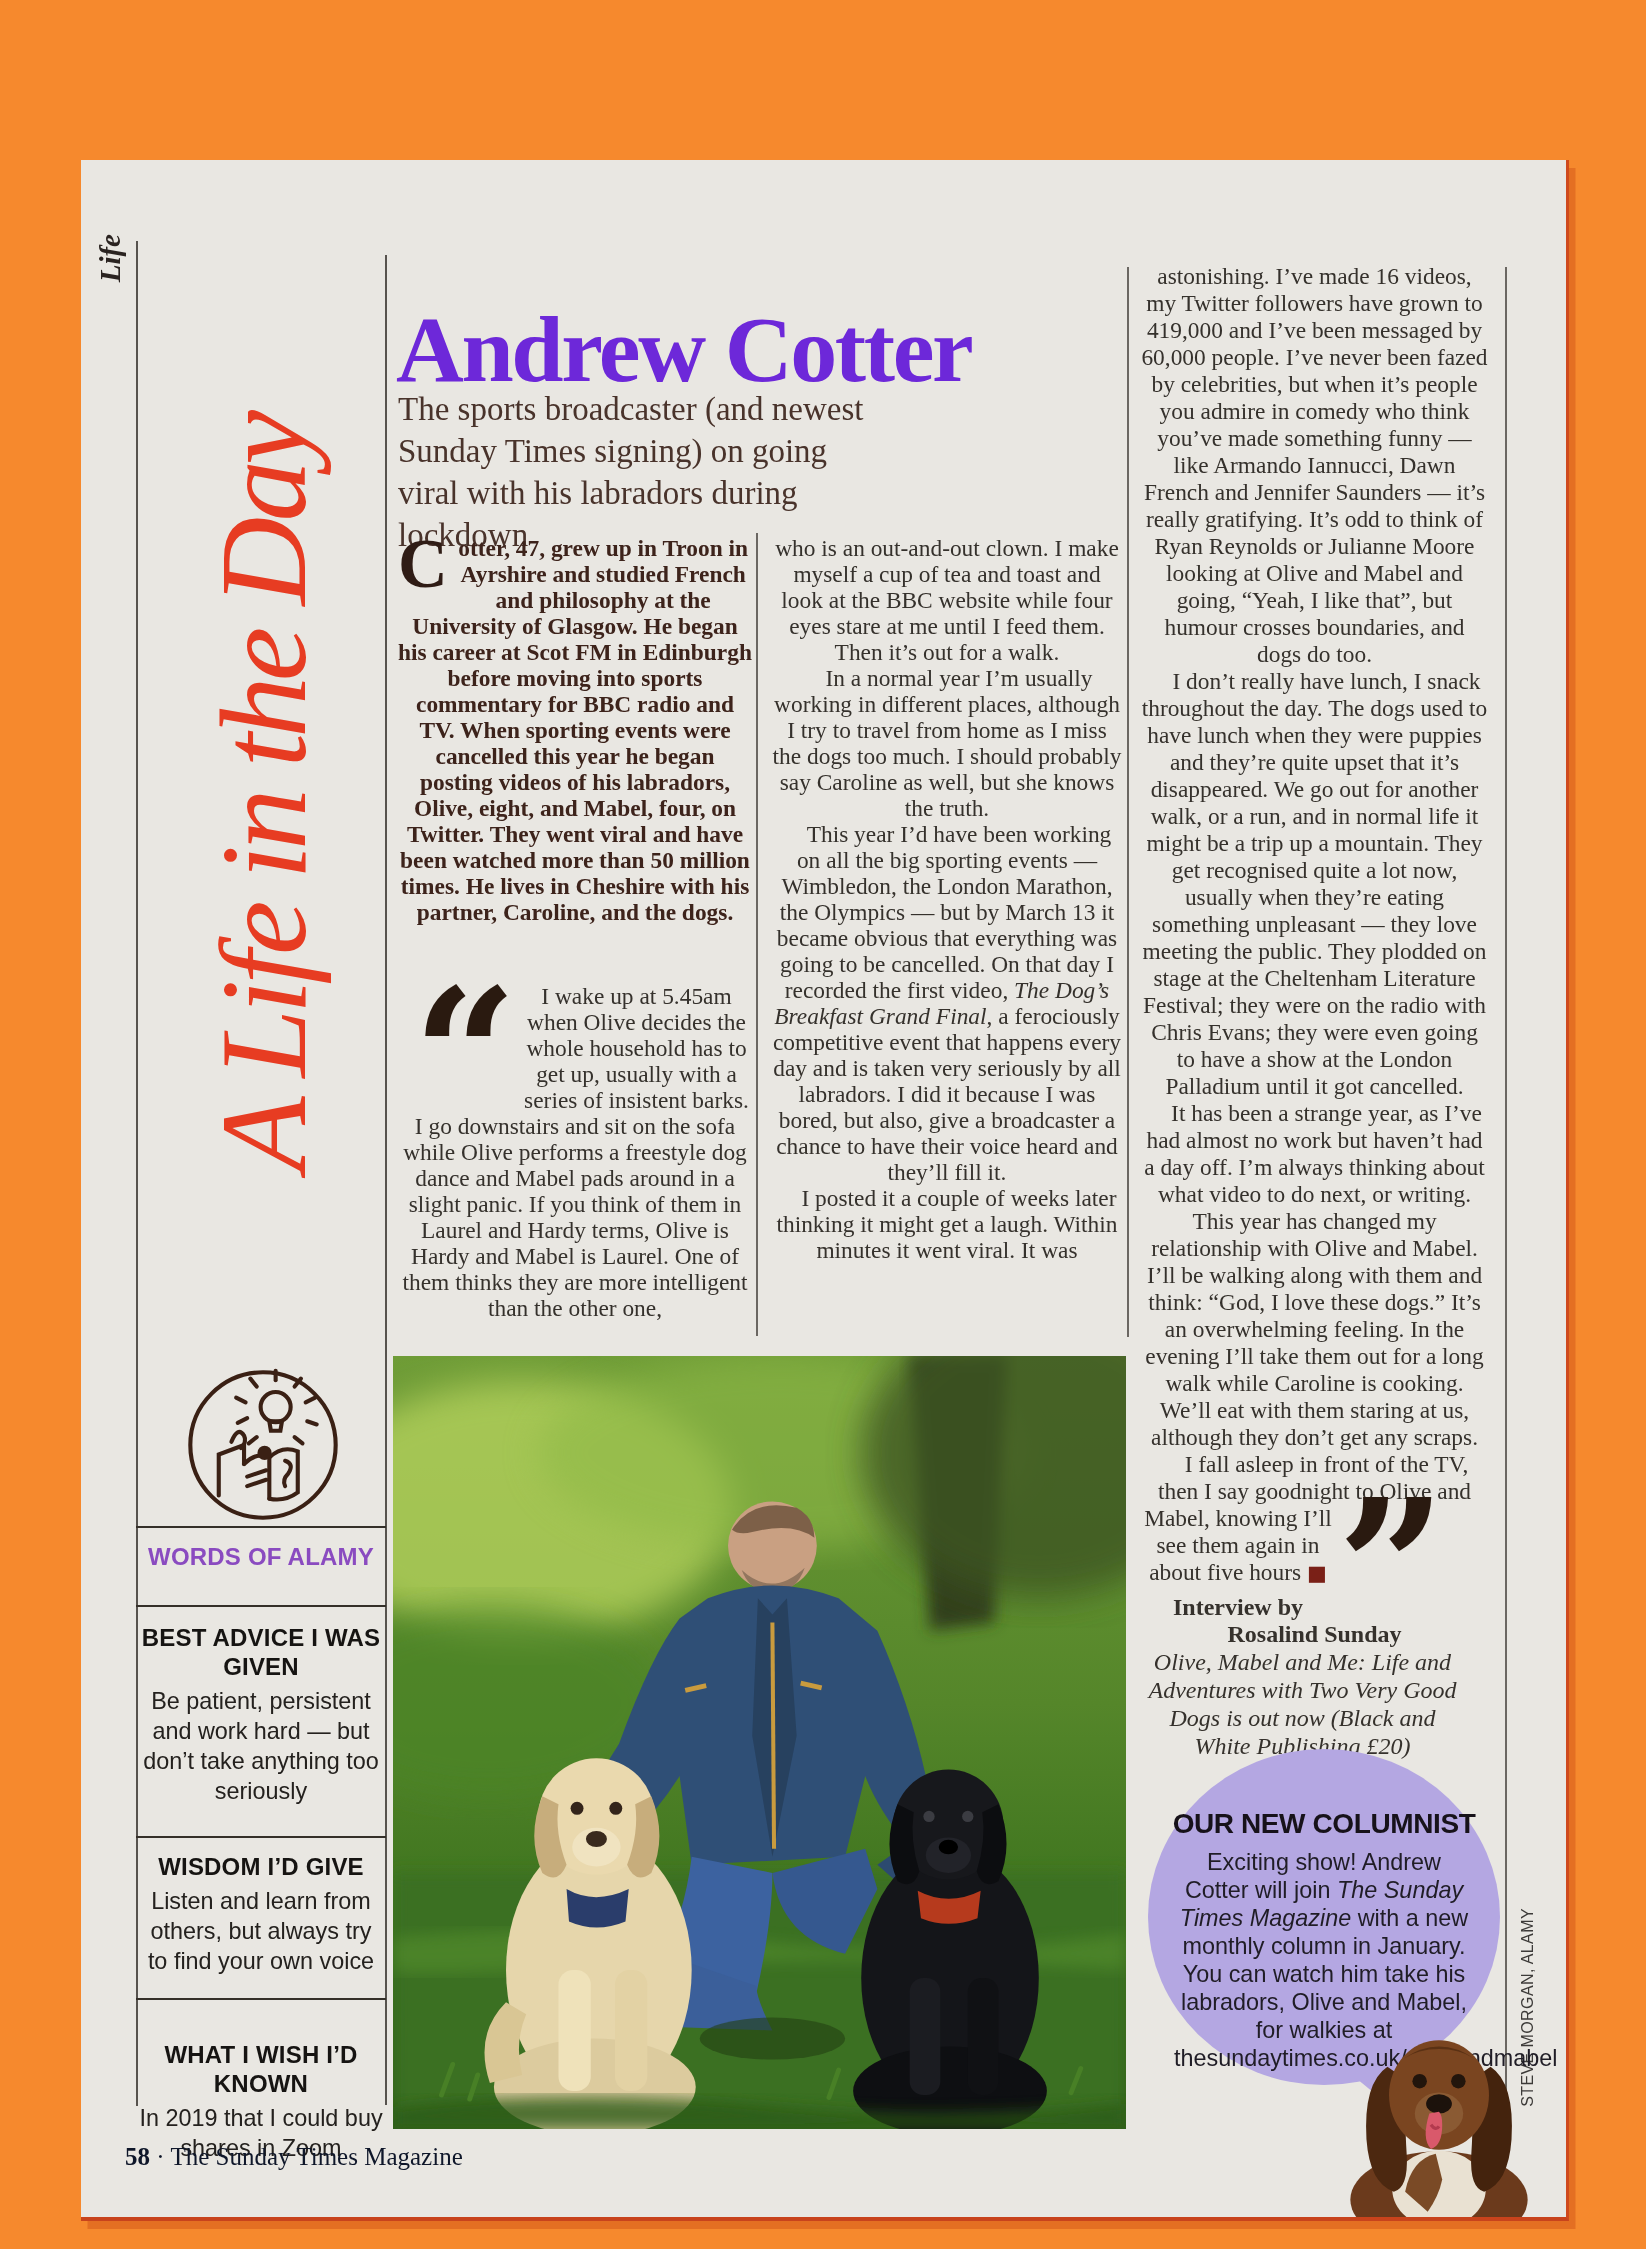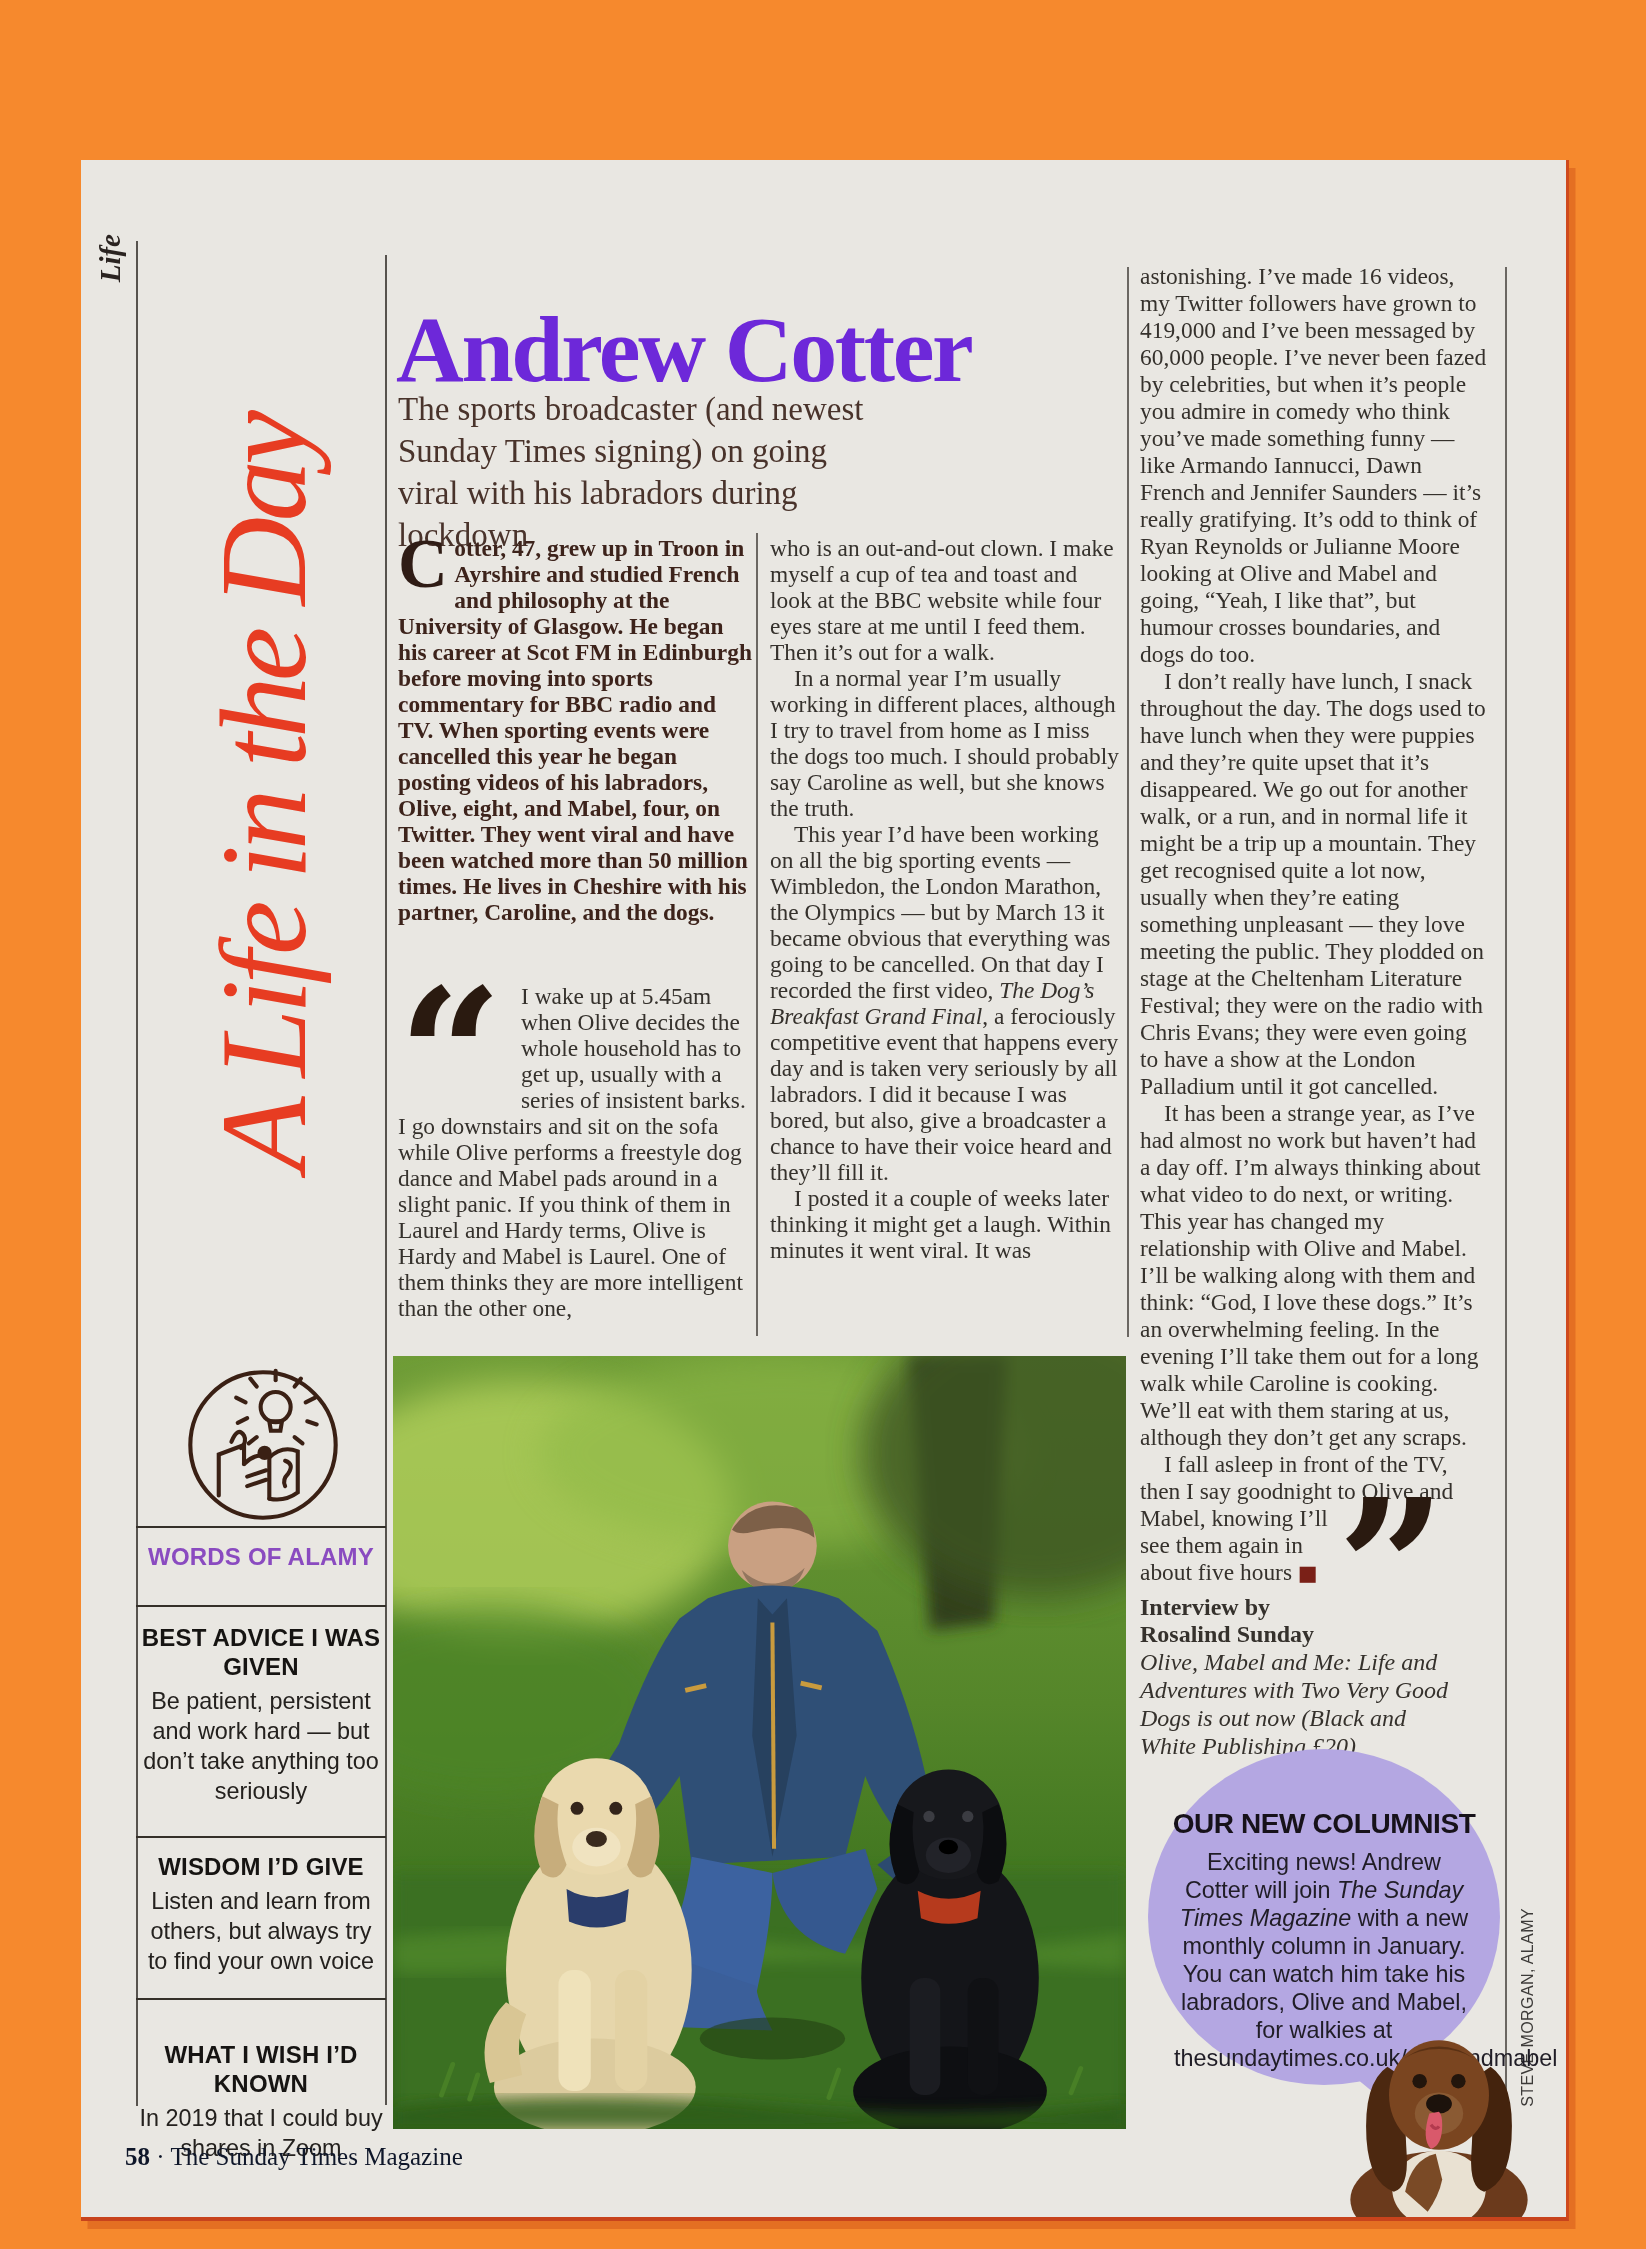--- a/index.html
+++ b/index.html
@@ -21,21 +21,21 @@
        font:italic 700 29px/1 "Liberation Serif",serif;color:#2a2320;}
   .vtitle{position:absolute;left:61px;top:90px;width:244px;height:1087px;display:flex;align-items:center;justify-content:center;overflow:hidden;}
   .vtitle span{writing-mode:vertical-rl;transform:rotate(180deg);white-space:nowrap;
        font:italic 400 123px/0.95 "Liberation Serif",serif;color:var(--red);letter-spacing:-4.8px;}
   
   .headline{position:absolute;left:315px;top:79px;font:700 94px/1 "Liberation Serif",serif;
        color:#6d28d9;letter-spacing:-2.4px;white-space:nowrap;}
   .standfirst{position:absolute;left:317px;top:228px;width:484px;
        font:400 33px/42px "Liberation Serif",serif;color:#49332b;}
   
-  .col{position:absolute;font:400 23.4px/26px "Liberation Serif",serif;color:var(--ink);}
+  .col{position:absolute;font:400 23.4px/26px "Liberation Serif",serif;color:var(--ink);text-align:center;}
   .col1{left:317px;top:375px;width:354px;}
   .col2{left:689px;top:375px;width:354px;}
   .col3{left:1059px;top:103px;width:349px;font-size:23.4px;line-height:27px;}
   .bp{margin:0;}
   .indent{text-indent:24px;}
   .intro{font-weight:700;color:#3d231b;}
   .dropcap{float:left;font-size:69px;line-height:52px;padding:3.2px 6.5px 0 0;font-weight:700;color:#2f1c15;}
   .quote-block{margin-top:58px;}
   .openquote{float:left;width:123px;height:110px;font:700 182px/145px "DejaVu Serif",serif;
        color:#2a1a10;letter-spacing:-11.3px;}
@@ -235,21 +235,21 @@
       </g>
       <g opacity=".8">
         <path d="M0 930 Q230 905 460 928 T908 925 L908 957 L0 957 Z" fill="#2c5a14" filter="url(#blur10)"></path>
         <path d="M60 915 l14 -38 M95 920 l10 -30 M540 918 l12 -34 M840 912 l12 -30" stroke="#4c8427" stroke-width="6" stroke-linecap="round"></path>
       </g>
     </svg>
   </div>
 
   <div class="bubble">
     <div class="bubble-title">OUR NEW COLUMNIST</div>
-    <div class="bubble-text"><span>Exciting news! Andrew Cotter will join </span><span class="it">The Sunday Times Magazine</span><span> with a new monthly column in January. You can watch him take his labradors, Olive and Mabel, for walkies at thesundaytimes.co.uk/oliveandmabel</span></div>
+    <div class="bubble-text"><span>Exciting show! Andrew Cotter will join </span><span class="it">The Sunday Times Magazine</span><span> with a new monthly column in January. You can watch him take his labradors, Olive and Mabel, for walkies at thesundaytimes.co.uk/oliveandmabel</span></div>
   </div>
   <svg class="tail" width="121" height="81" viewBox="0 0 150 100">
     <polygon points="18,2 108,10 132,96" fill="#b4a7e2"></polygon>
   </svg>
 
   <svg class="dogpic" width="216" height="199" viewBox="0 0 268 246">
     <ellipse cx="134" cy="225" rx="110" ry="60" fill="#6b3a1c"></ellipse>
     <ellipse cx="134" cy="212" rx="58" ry="48" fill="#e9e1d2"></ellipse>
     <path d="M130 168 Q100 175 92 215 L120 240 Q134 220 138 200 Z" fill="#7a4a26"></path>
     <path d="M70 60 Q40 80 44 150 Q48 205 78 215 Q96 210 94 170 Q90 110 96 78 Z" fill="#4c2810"></path>

